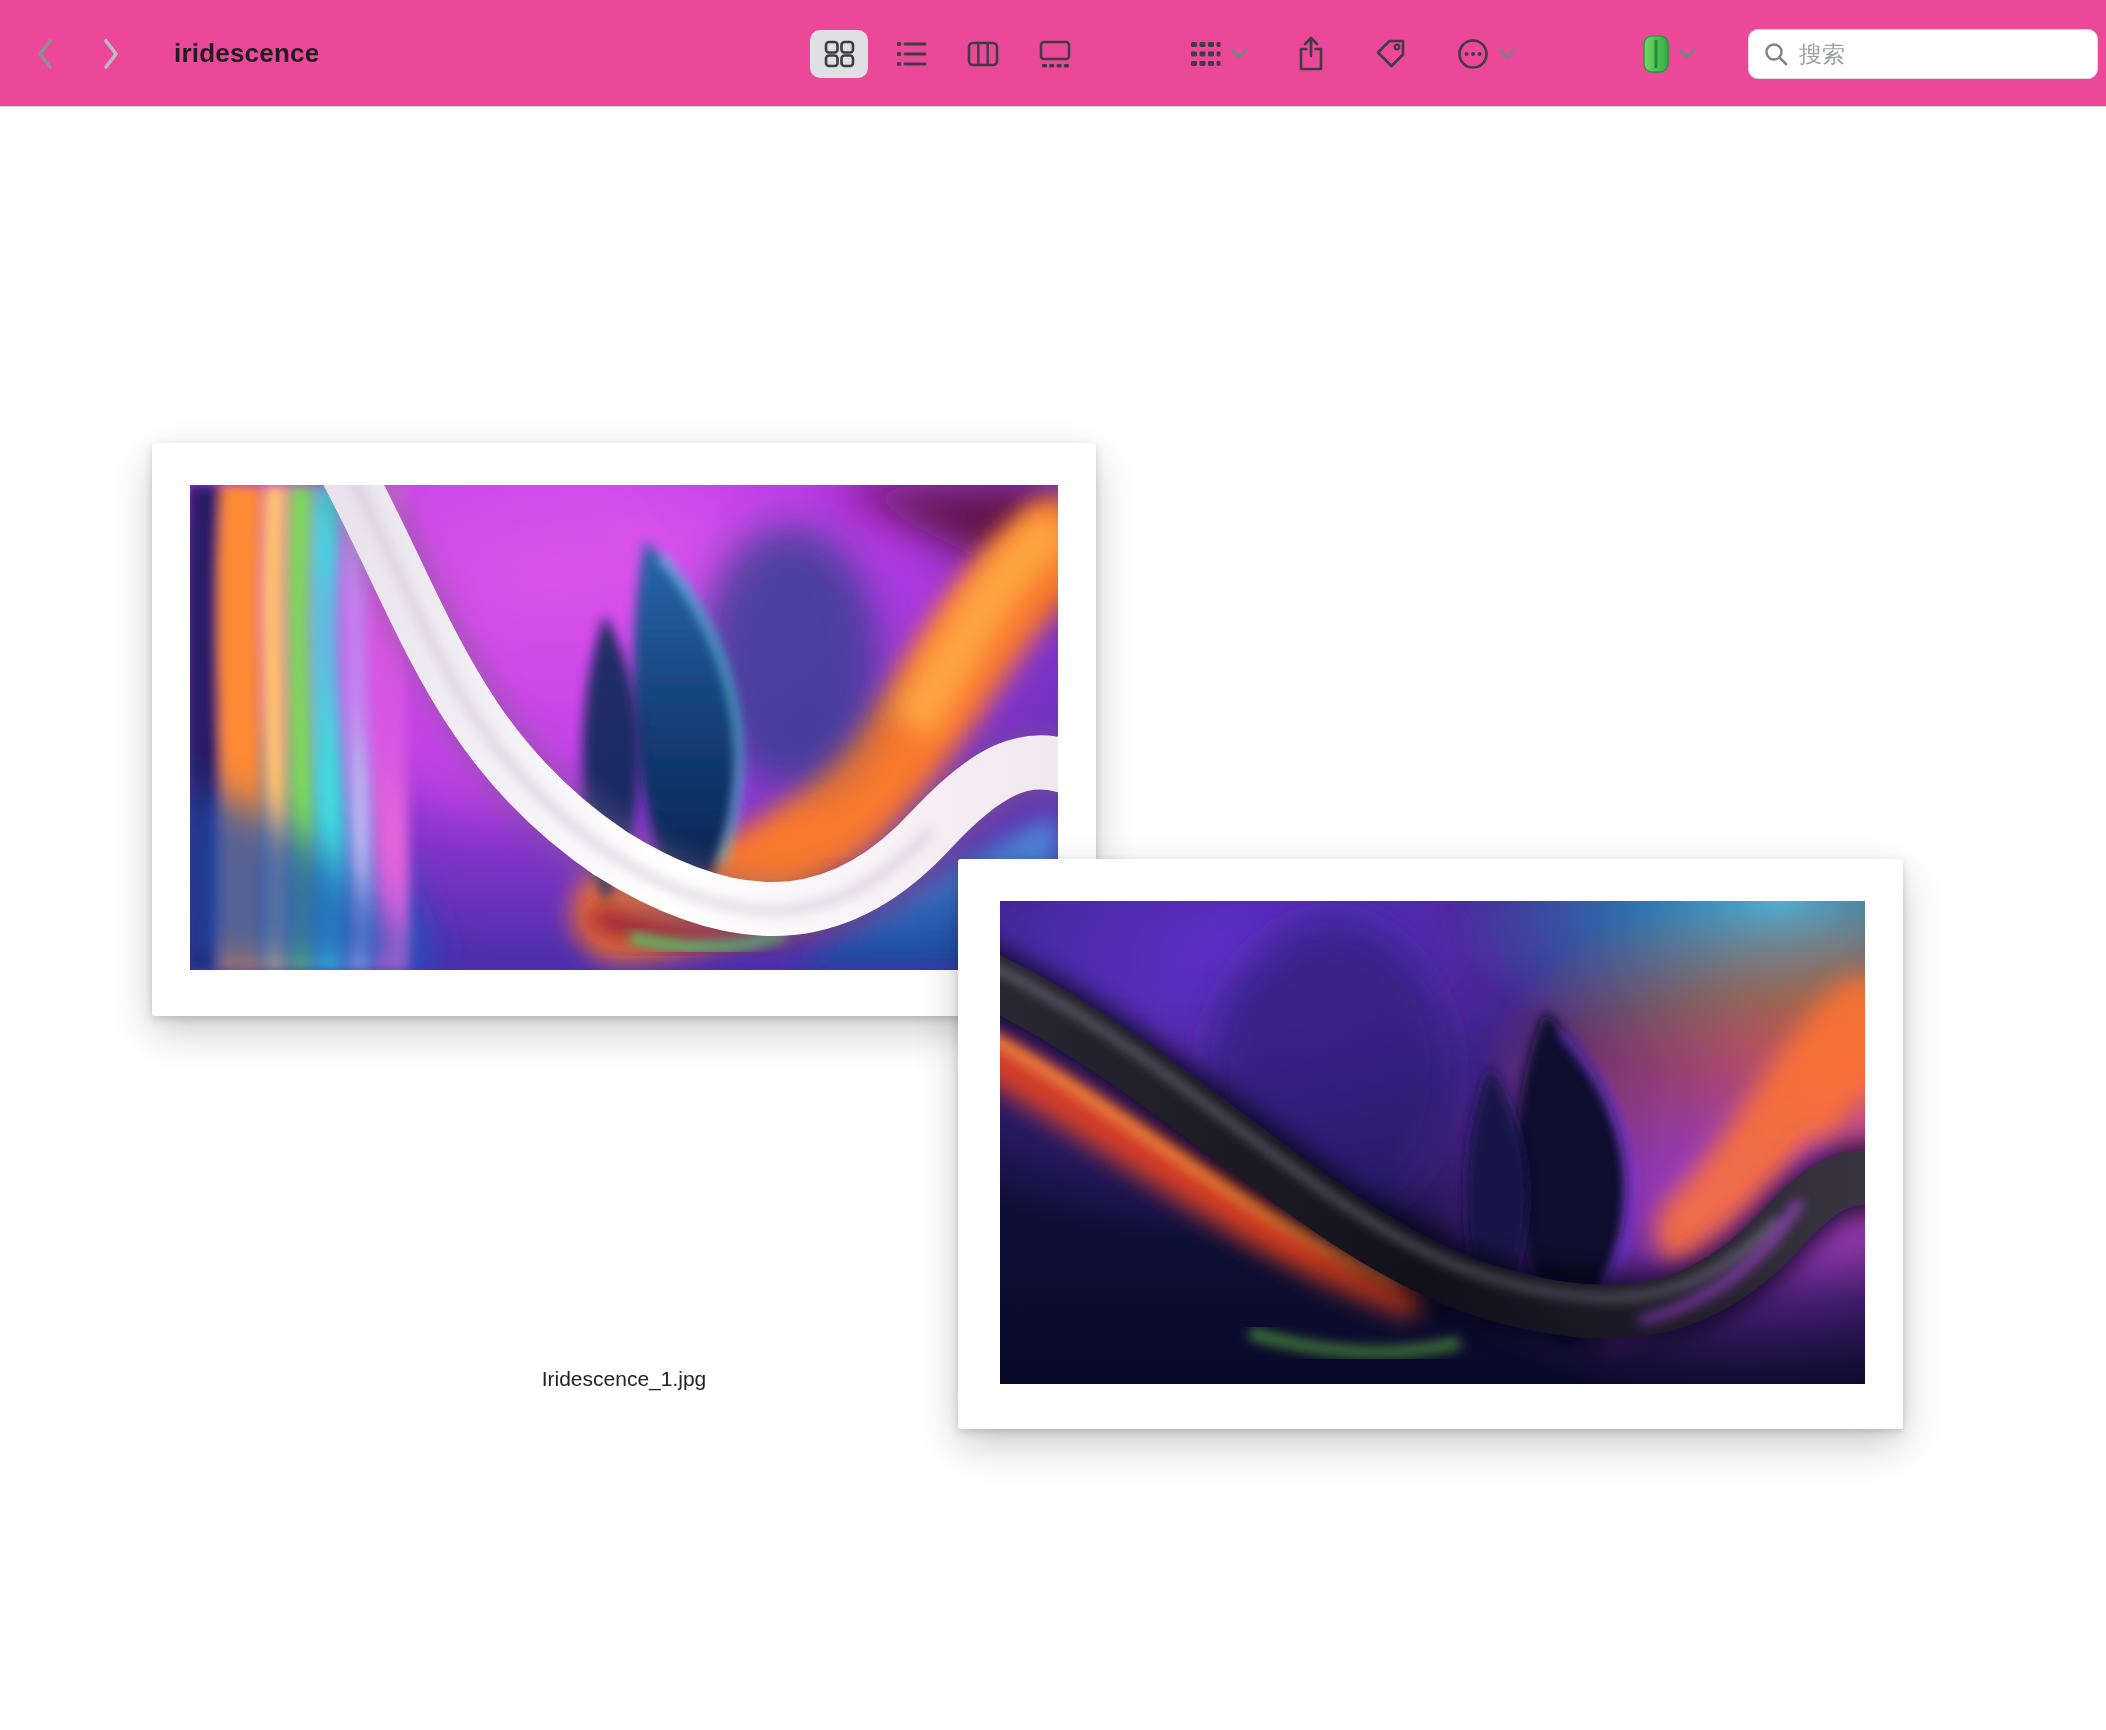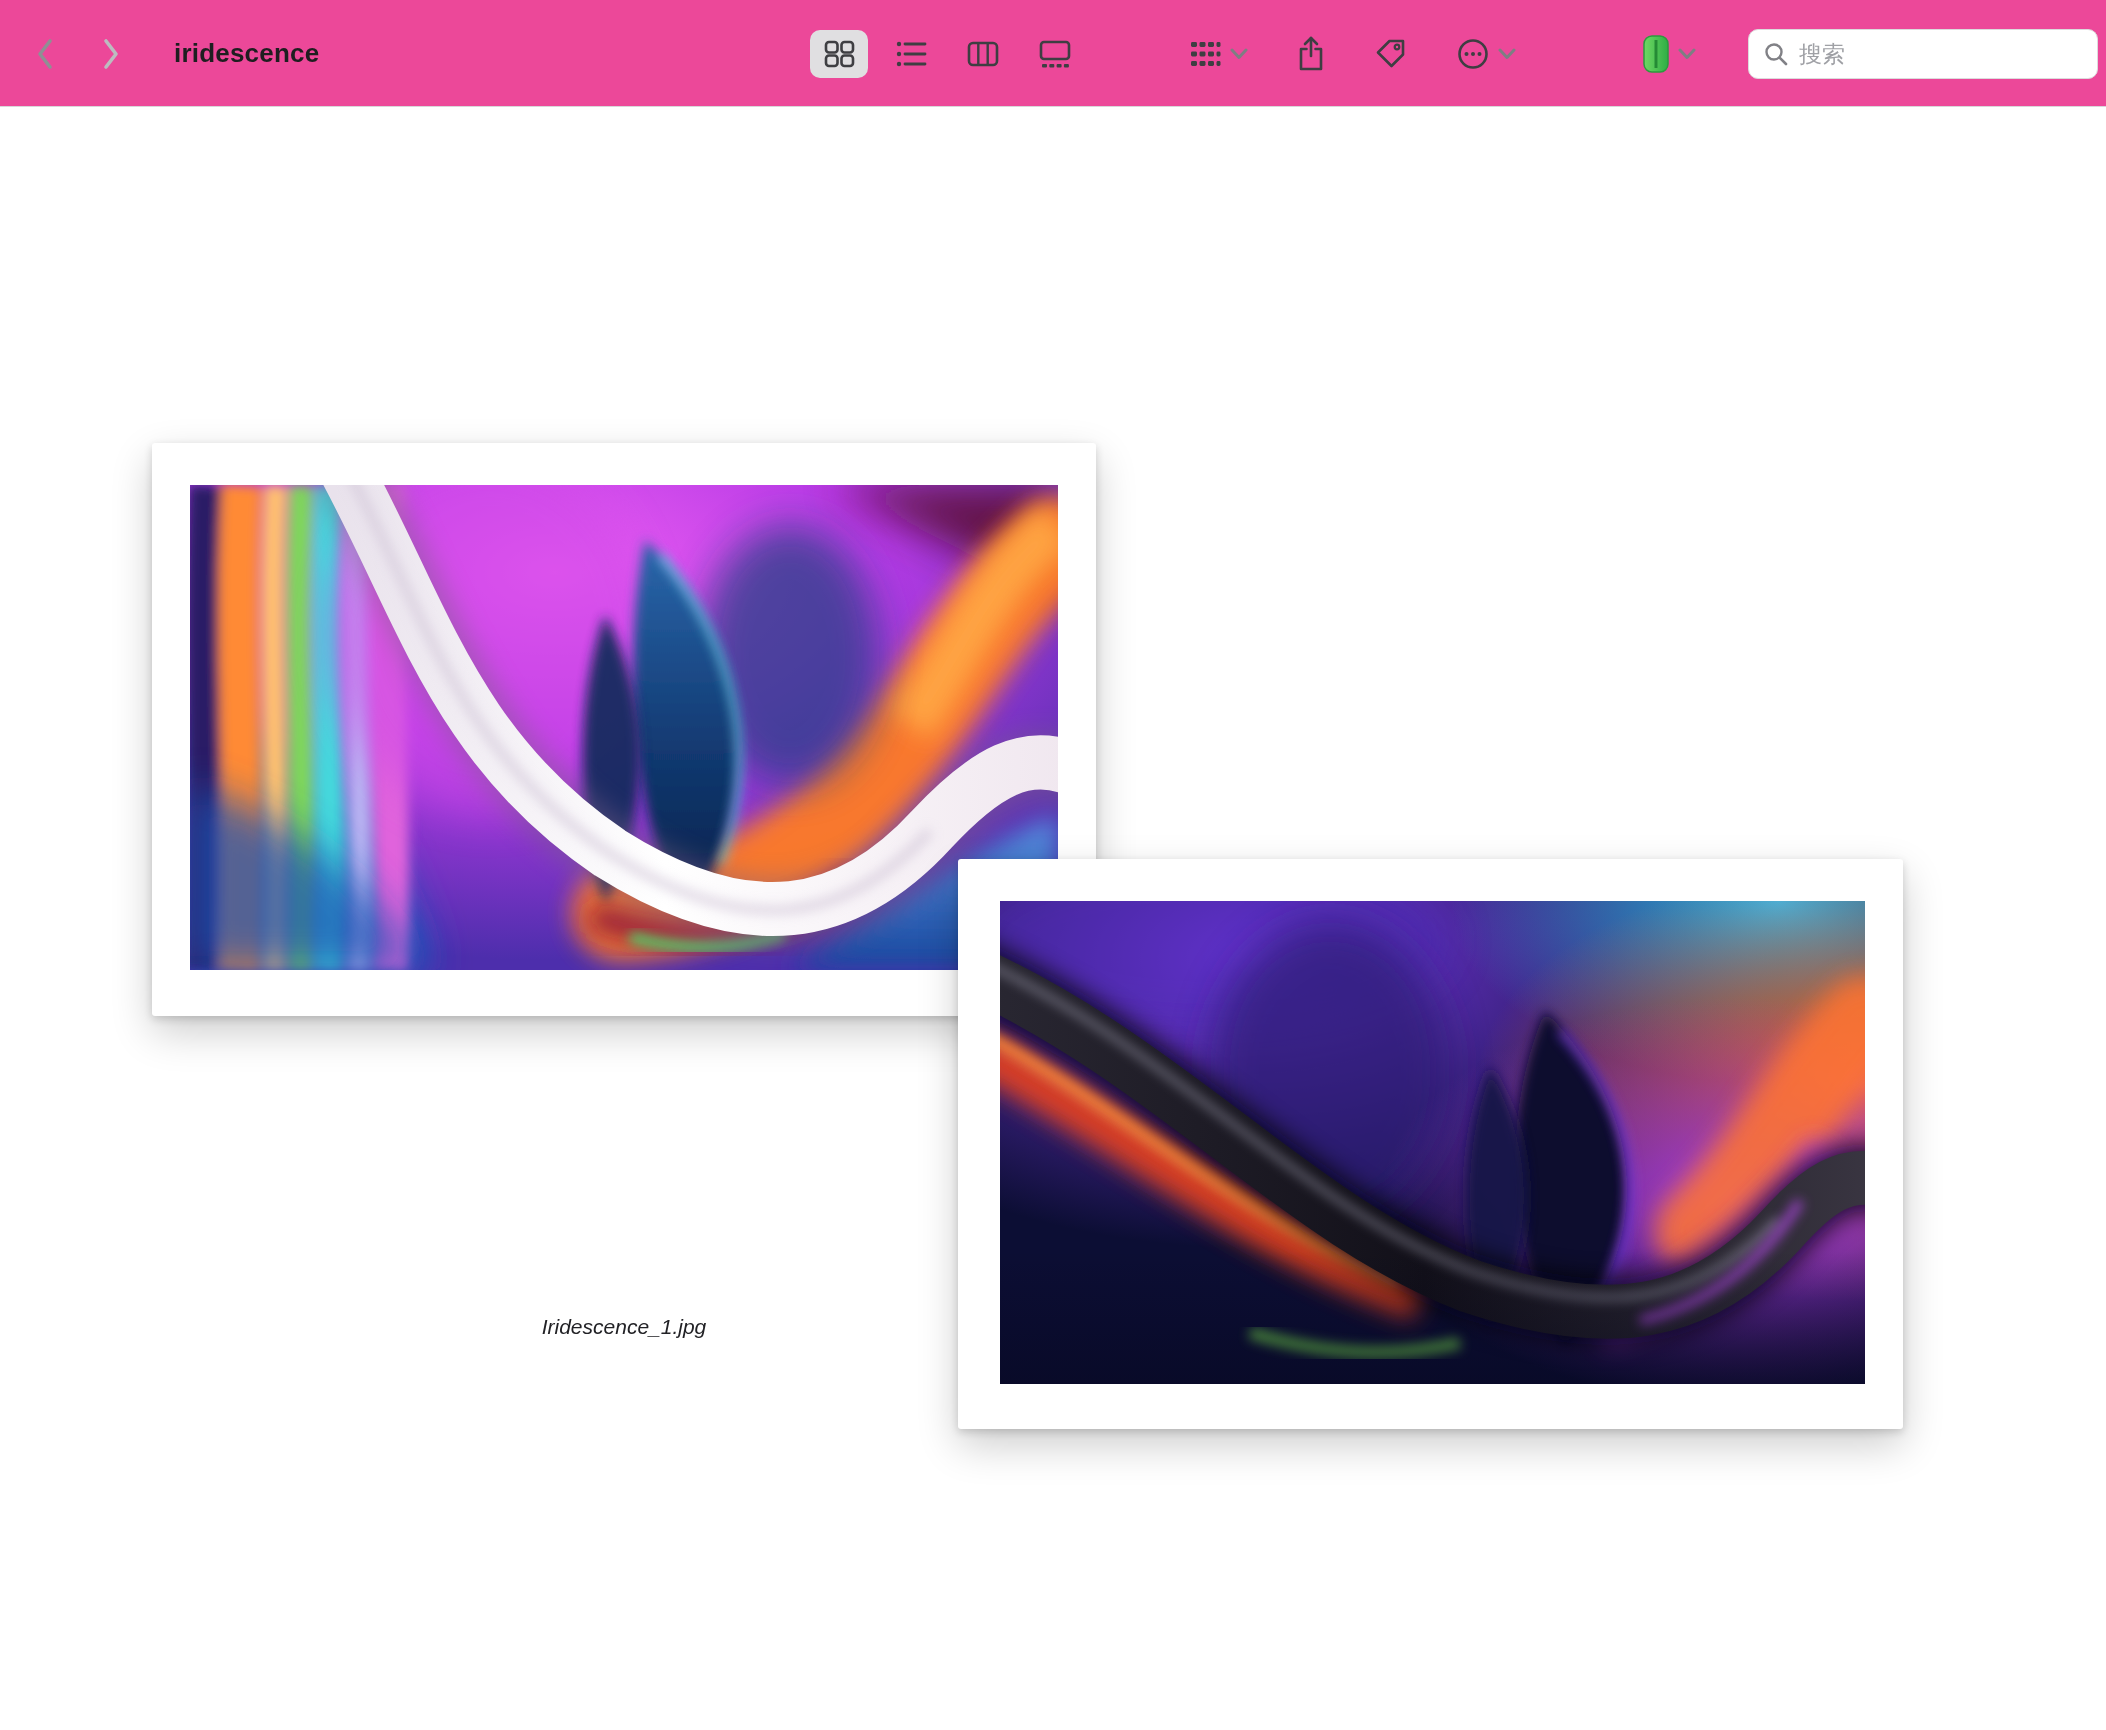--- a/index.html
+++ b/index.html
@@ -61,21 +61,21 @@
   .card1 { left: 152px; top: 336px; width: 944px; height: 573px; z-index: 1; }
   .card1 .art { left: 38px; top: 42px; width: 868px; height: 485px; }
   .card2 { left: 958px; top: 752px; width: 945px; height: 570px; z-index: 2; }
   .card2 .art { left: 42px; top: 42px; width: 865px; height: 483px; }
   .art svg { width: 100%; height: 100%; }
 
   .file-label {
     position: absolute; text-align: center;
     font-size: 21px; color: #222226; z-index: 3;
   }
-  .label1 { left: 152px; top: 1208px; width: 944px; font-style: italic; }
+  .label1 { left: 152px; top: 1260px; width: 944px; }
 </style>
 </head>
 <body>
 
 <div>
 
   <header class="toolbar">
 
     <div class="nav">
       <button class="tb-btn">

